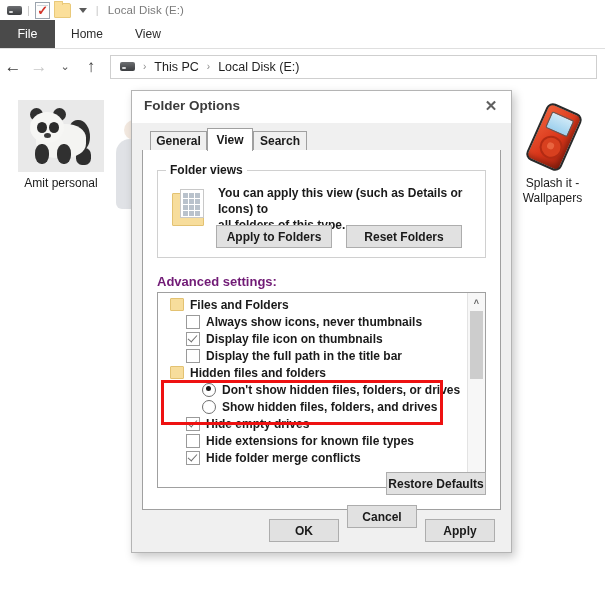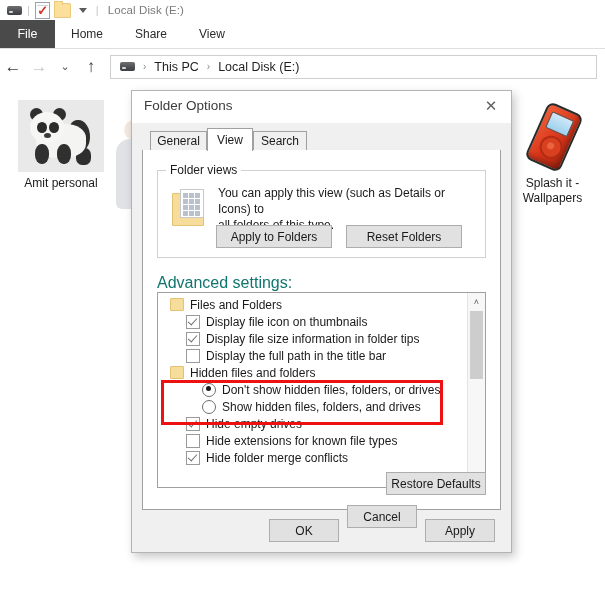--- a/index.html
+++ b/index.html
@@ -301,20 +301,21 @@
 
   
   .dialog {
     position: absolute;
     left: 131px; top: 90px;
     width: 381px; height: 463px;
     background: #f0f0f0;
     border: 1px solid #b4b4b4;
     box-shadow: 3px 4px 9px rgba(0,0,0,0.22);
     box-sizing: border-box;
+    font-weight: bold;
   }
   .dlg-title {
     position: absolute;
     left: 0; top: 0; right: 0; height: 32px;
     background: #ffffff;
   }
   .dlg-title-text {
     position: absolute;
     left: 12px; top: 7px;
     font-size: 13.5px;
@@ -448,22 +449,22 @@
   }
   .btn-reset-folders {
     position: absolute;
     left: 188px; top: 54px;
     width: 116px; height: 23px;
   }
 
   .adv-label {
     position: absolute;
     left: 14px; top: 124px;
-    font-size: 16px;
-    color: #0f766e;
+    font-size: 13px;
+    color: #701a75;
   }
 
   .listbox {
     position: absolute;
     left: 14px; top: 142px;
     right: 14px;
     height: 196px;
     border: 1px solid #a0a0a0;
     background: #ffffff;
     box-sizing: border-box;
@@ -627,21 +628,20 @@
     <div class="qat-icon">
       <div class="caret-glyph"></div>
     </div>
     <span class="qat-sep">|</span>
     <span class="qat-title">Local Disk (E:)</span>
   </div>
 
   <div class="ribbon">
     <div class="tab-file">File</div>
     <div class="tab">Home</div>
-    <div class="tab">Share</div>
     <div class="tab">View</div>
   </div>
 
   <div class="addrbar">
     <div class="nav-btn">←</div>
     <div class="nav-btn dim">→</div>
     <div class="nav-btn small">⌄</div>
     <div class="nav-btn">↑</div>
     <div class="addrbox">
       <span class="qat-icon">
@@ -737,31 +737,31 @@
         <div class="adv-label">Advanced settings:</div>
 
         <div class="listbox">
           <div class="list-inner">
 
             <div class="row group">
               <span class="grp-folder"></span>
               <span>Files and Folders</span>
             </div>
 
+            <div class="row item">
+              <span class="cb"></span>
+              <span>Always show icons, never thumbnails</span>
+            </div>
 
 
             <div class="row item">
               <span class="cb checked"></span>
               <span>Display file icon on thumbnails</span>
             </div>
 
-            <div class="row item">
-              <span class="cb checked"></span>
-              <span>Display file size information in folder tips</span>
-            </div>
 
             <div class="row item">
               <span class="cb"></span>
               <span>Display the full path in the title bar</span>
             </div>
 
             <div class="row group">
               <span class="grp-folder"></span>
               <span>Hidden files and folders</span>
             </div>

